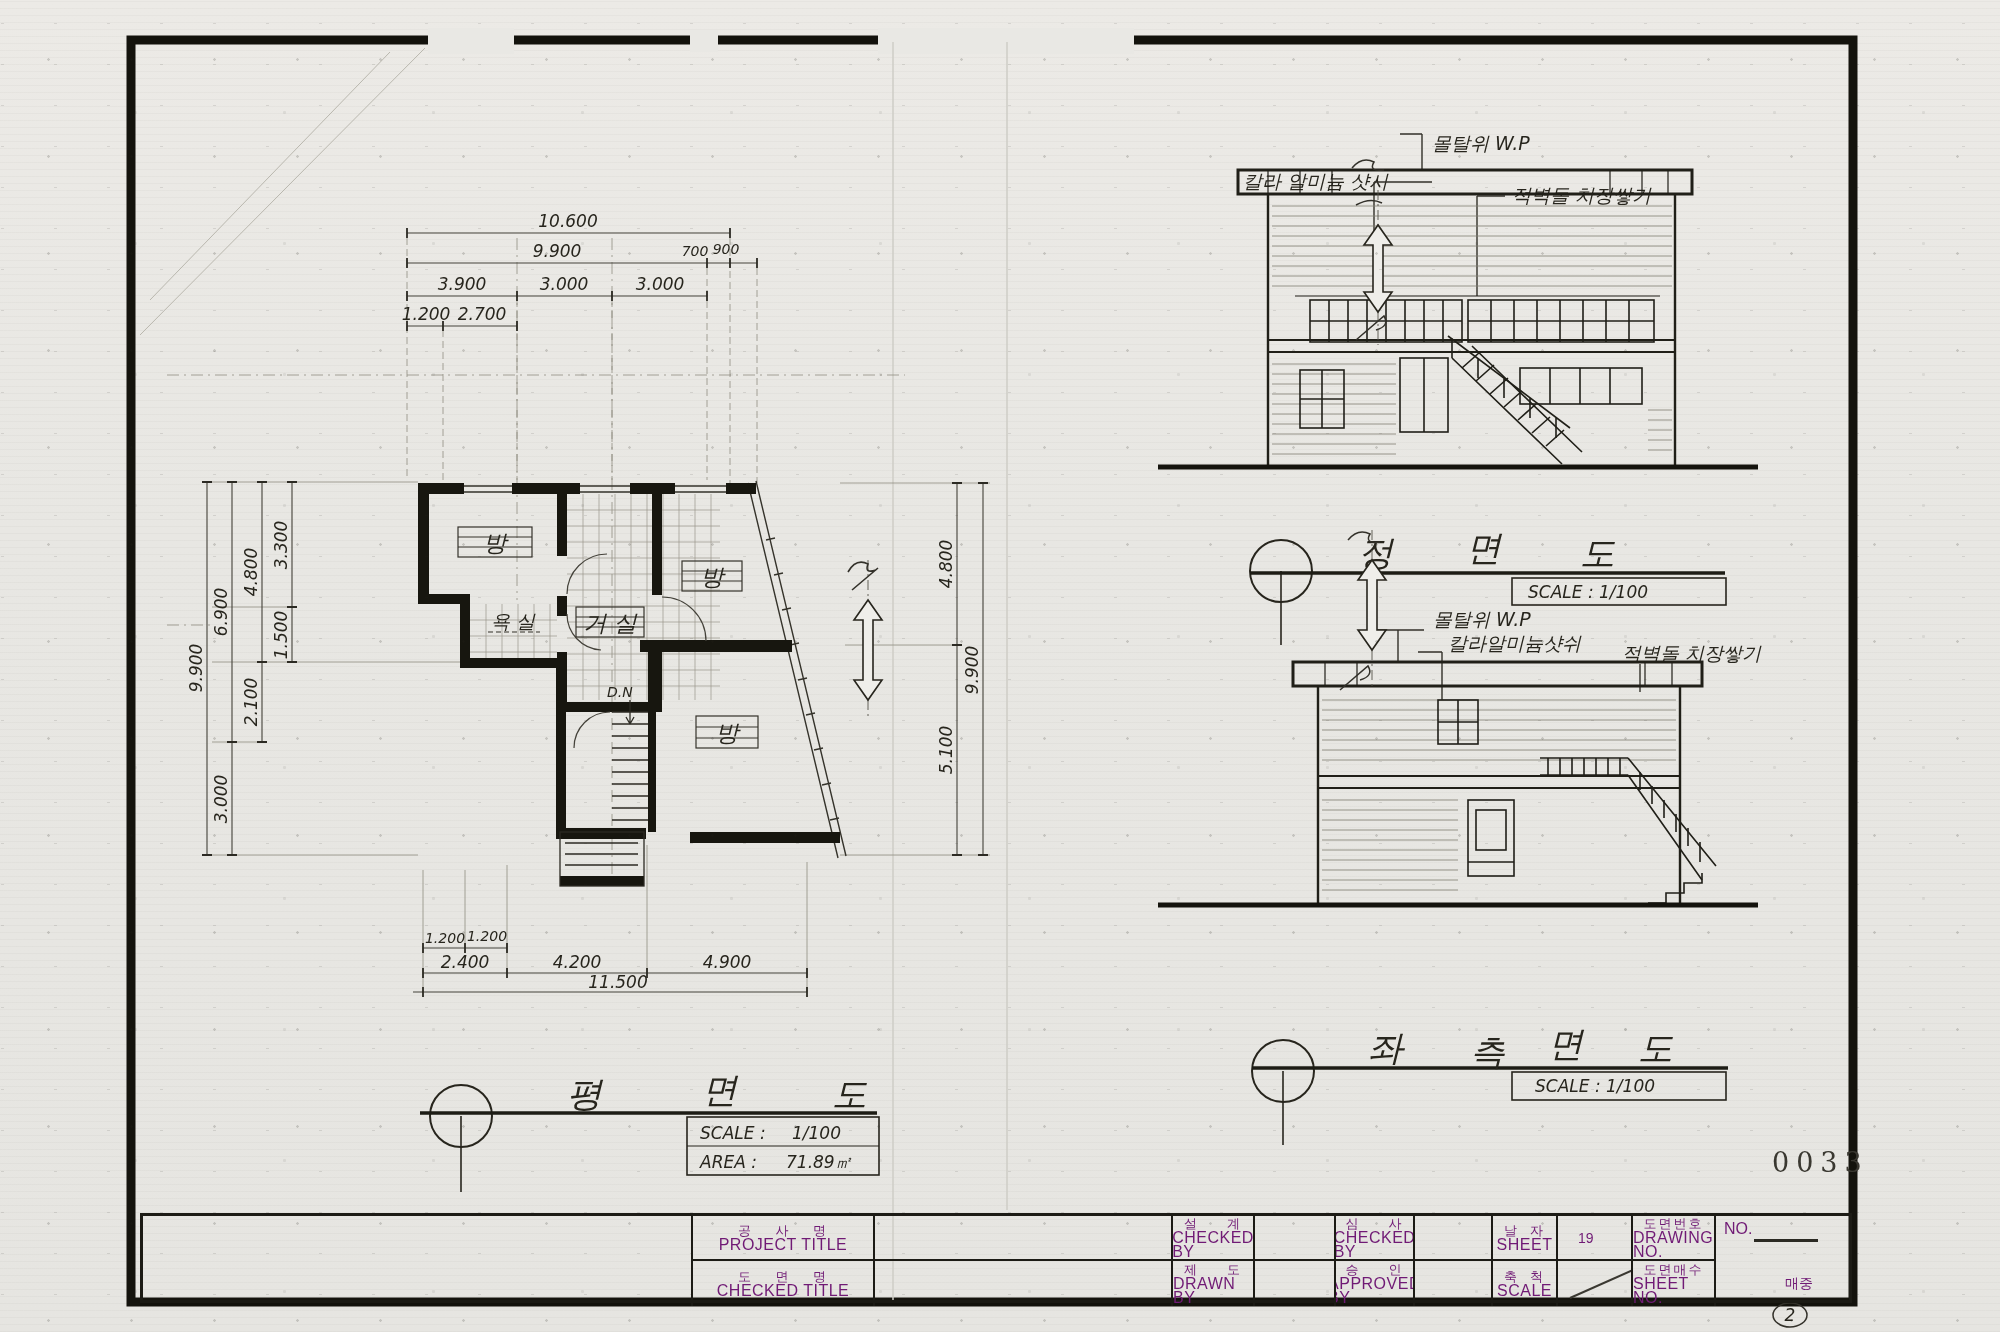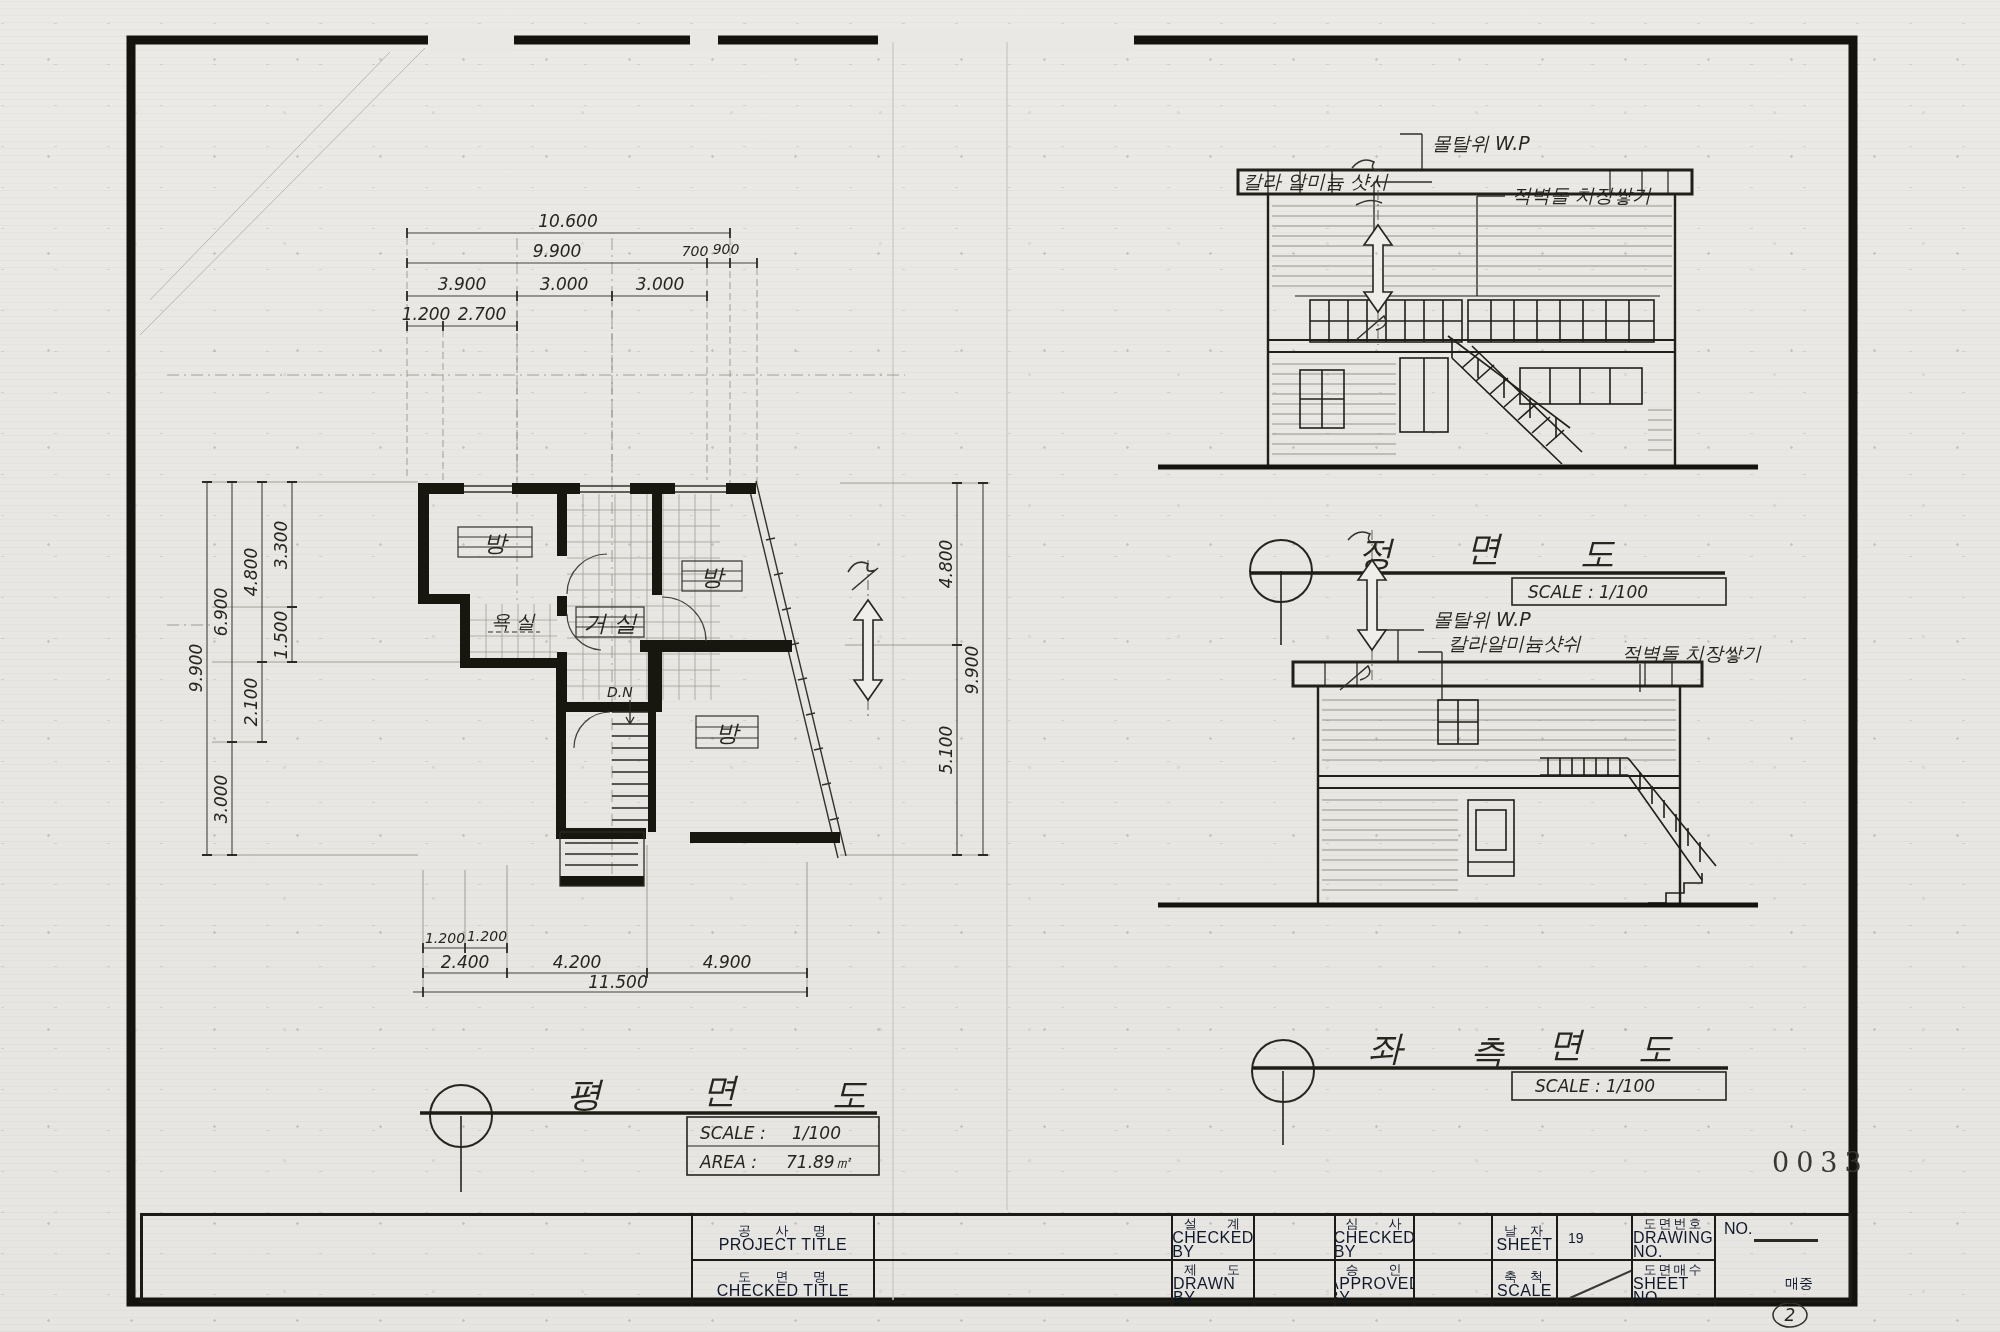--- a/index.html
+++ b/index.html
@@ -32,34 +32,34 @@
   .ttl{font-family:"DejaVu Sans",sans-serif;font-style:italic;font-size:35px;}
   .stamp{font-family:"DejaVu Serif",serif;font-size:27px;letter-spacing:7px;fill:#3a3831;}
 
   
   .tblock{
     position:absolute;left:140px;top:1213px;width:1712px;height:90px;z-index:40;
     display:grid;
     grid-template-columns:550px 182px 298px 82px 81px 79px 78px 65px 75px 83px 139px;
     grid-template-rows:45px 45px;
     border:3px solid #1c1b15;box-sizing:border-box;
-    background:transparent;color:#0f172a;
+    background:transparent;color:#701a75;
   }
   .tb-cell{
     border-right:2px solid #1c1b15;border-bottom:2px solid #1c1b15;
     box-sizing:border-box;display:flex;flex-direction:column;justify-content:center;
     align-items:center;overflow:hidden;position:relative;
     font-family:"Liberation Sans","DejaVu Sans",sans-serif;
   }
   .tb-cell:nth-last-child(-n+11){border-bottom:none;}
   .tb-empty{grid-row:1 / span 2;border-bottom:none;}
   .ko{font-size:13px;letter-spacing:2px;line-height:15px;white-space:pre;}
   .en{font-size:16px;line-height:14px;letter-spacing:.5px;}
   .val{font-size:14px;padding-left:27px;}
-  .val-date{align-items:flex-start;padding-left:10px;justify-content:center;}
+  .val-date{align-items:flex-start;padding-left:20px;justify-content:center;}
   .dash{width:64px;border-top:3px solid #2b2a23;margin-top:4px;}
   .no-lbl{position:absolute;top:4px;left:8px;font-size:16px;}
   .slash{position:absolute;left:12px;top:36px;width:86px;height:0;
     border-top:2px solid #3a3831;transform:rotate(-24deg);transform-origin:left center;}
 </style>
 </head>
 <body>
 
 <div class="paper"></div>
 

